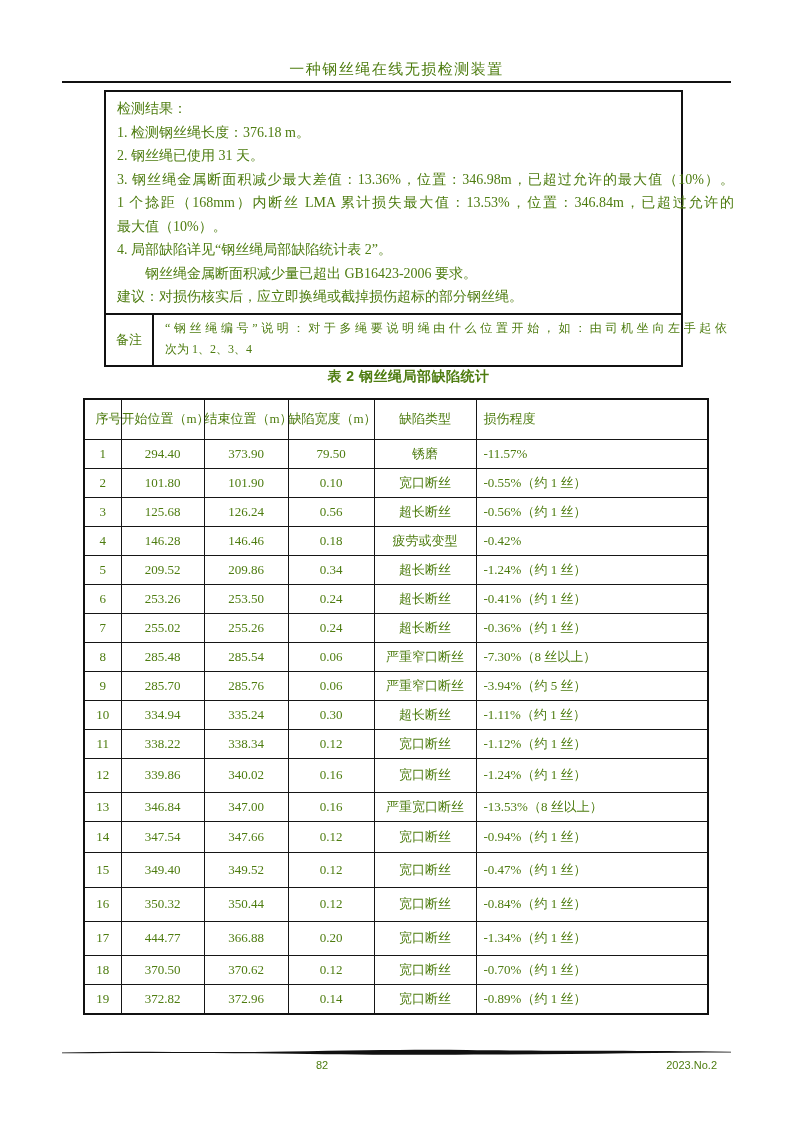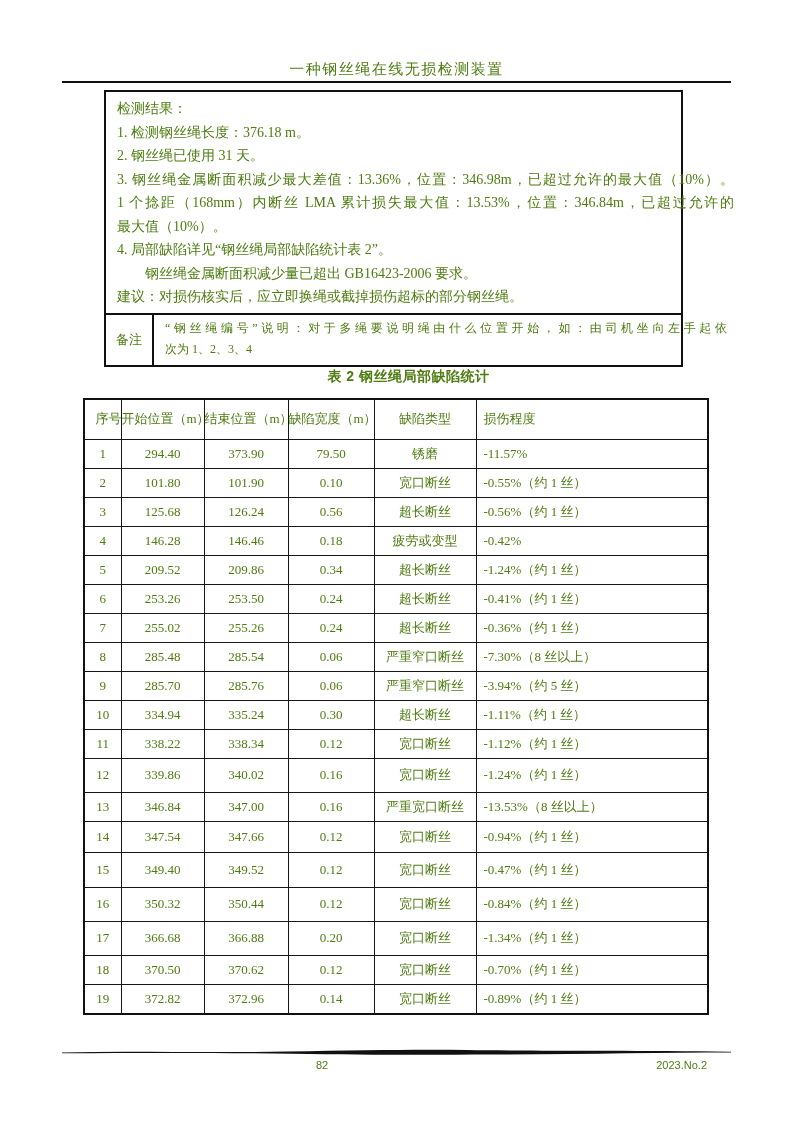--- a/index.html
+++ b/index.html
@@ -56,21 +56,21 @@
   .defect-table tbody tr:nth-child(19) { height:30px; }
   .defect-table th:last-child, .defect-table td:last-child { text-align:left; padding-left:7px; }
   .defect-table th:first-child span { display:inline-block; width:1.1em; line-height:1.35; }
 
   .footer-rule { position:absolute; top:1048px; left:62px; }
   .footer-page {
     position:absolute; top:1059px; left:302px; width:40px; text-align:center;
     font-size:11px; font-family:"Liberation Sans","DejaVu Sans",sans-serif;
   }
   .footer-issue {
-    position:absolute; top:1059px; left:62px; width:645px; text-align:right;
+    position:absolute; top:1059px; left:72px; width:645px; text-align:right;
     font-size:11px; font-family:"Liberation Sans","DejaVu Sans",sans-serif;
   }
 </style>
 </head>
 <body>
 
 <div class="page">
 
   <div class="doc-title">一种钢丝绳在线无损检测装置</div>
   <div class="title-rule"></div>
@@ -241,21 +241,21 @@
         <tr>
           <td>16</td>
           <td>350.32</td>
           <td>350.44</td>
           <td>0.12</td>
           <td>宽口断丝</td>
           <td>-0.84%（约 1 丝）</td>
         </tr>
         <tr>
           <td>17</td>
-          <td>366.68</td>
+          <td>444.77</td>
           <td>366.88</td>
           <td>0.20</td>
           <td>宽口断丝</td>
           <td>-1.34%（约 1 丝）</td>
         </tr>
         <tr>
           <td>18</td>
           <td>370.50</td>
           <td>370.62</td>
           <td>0.12</td>

